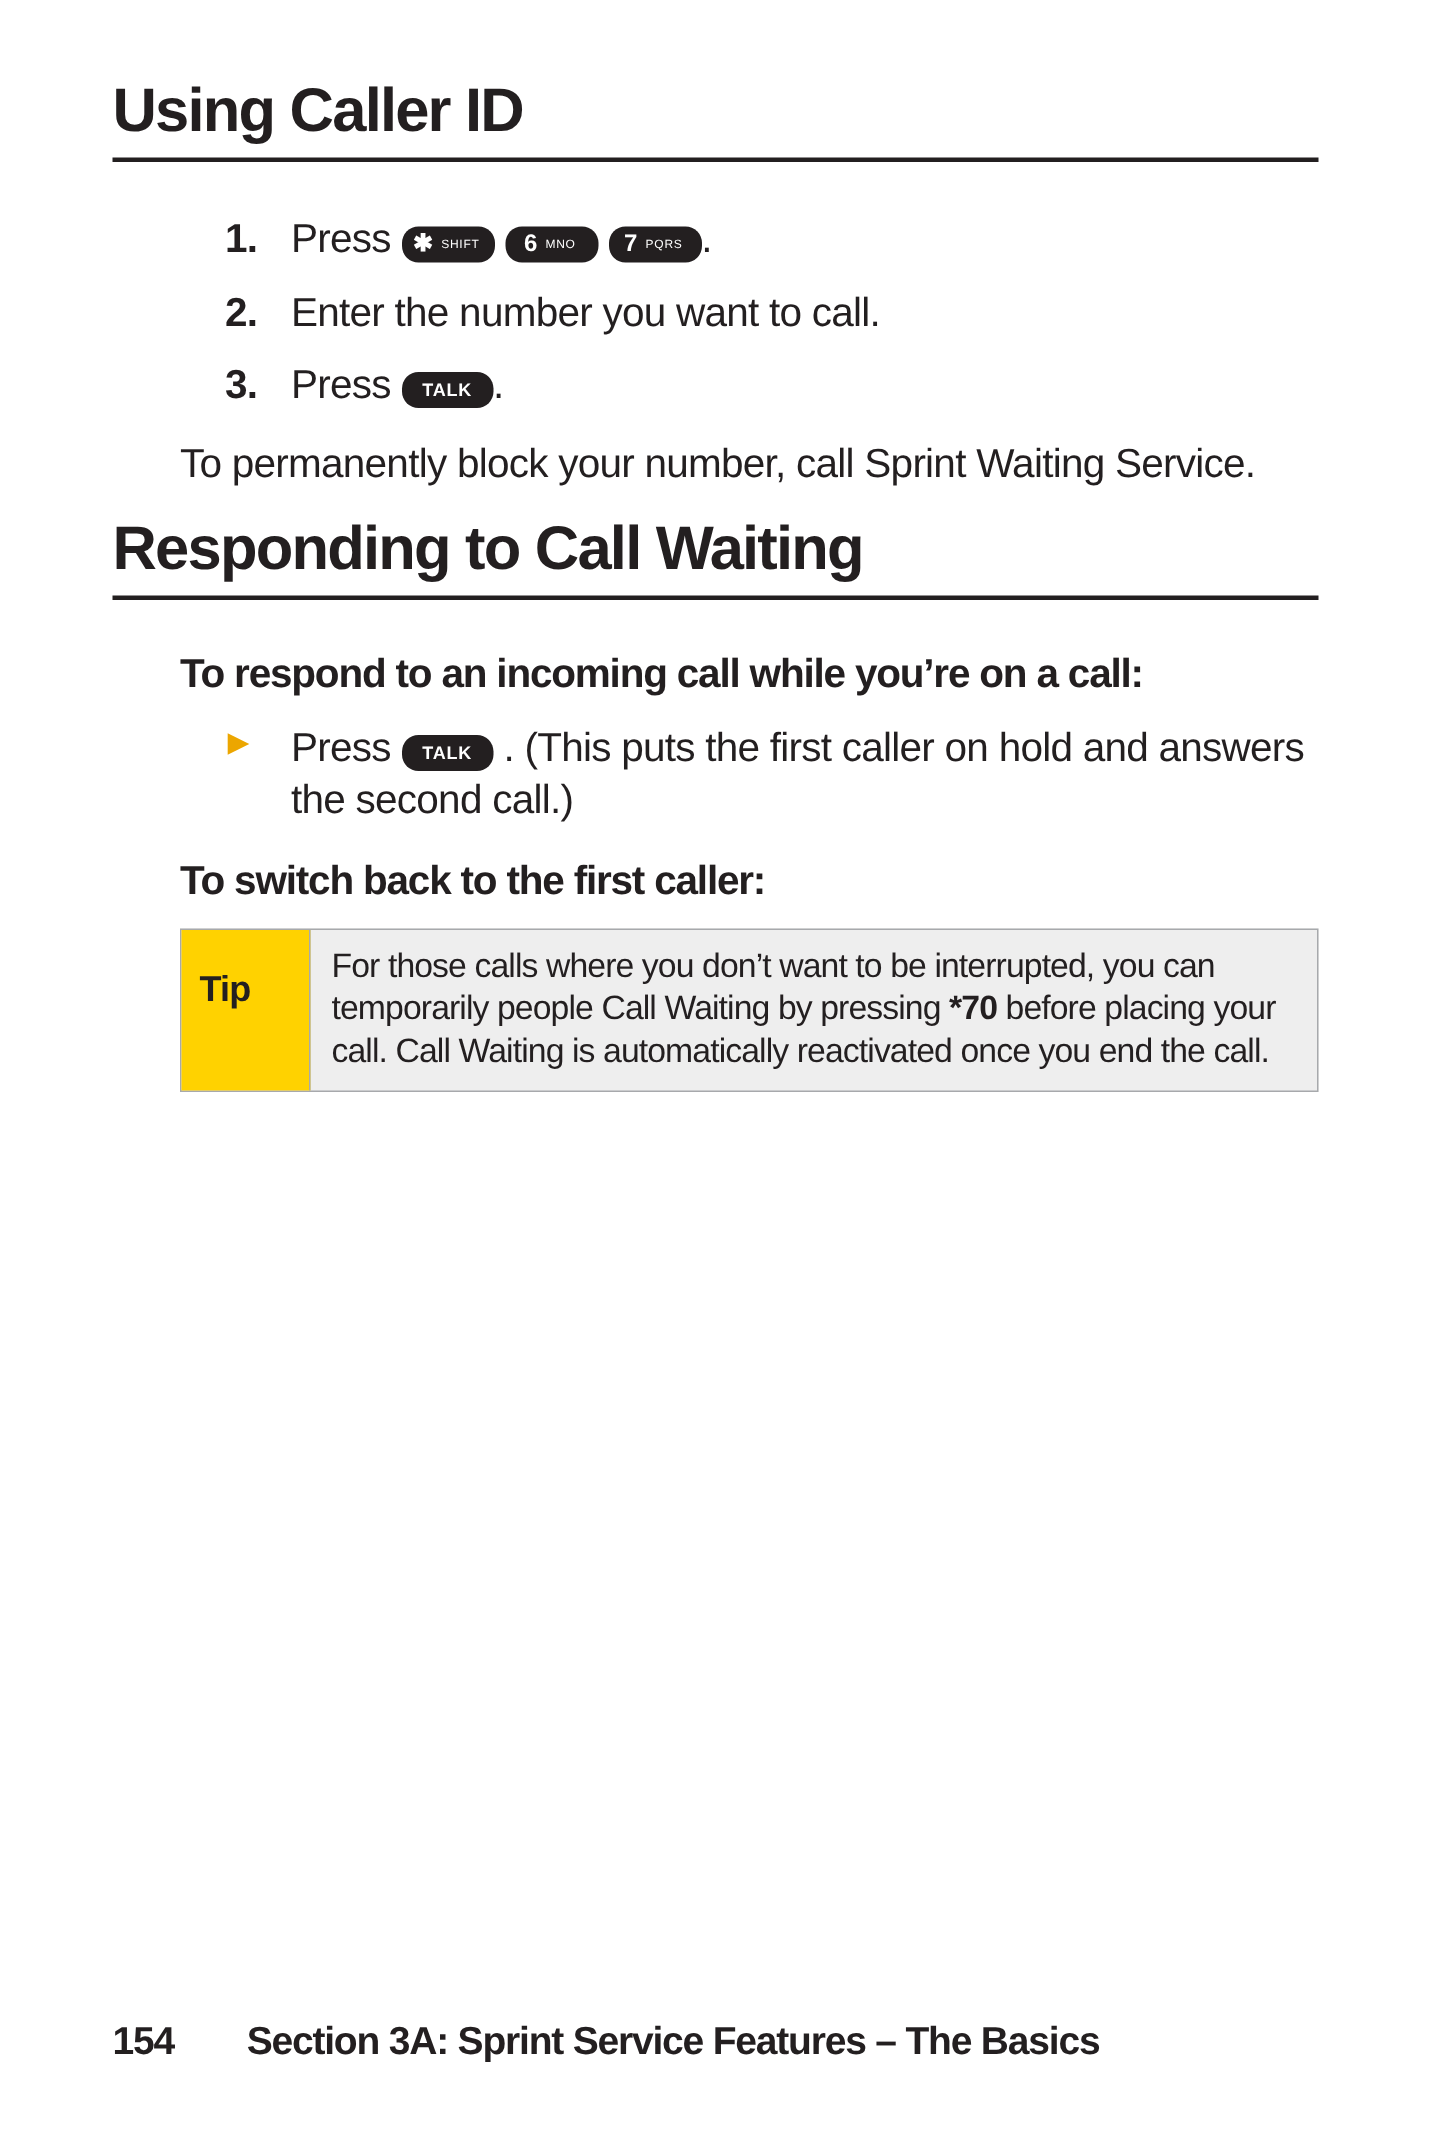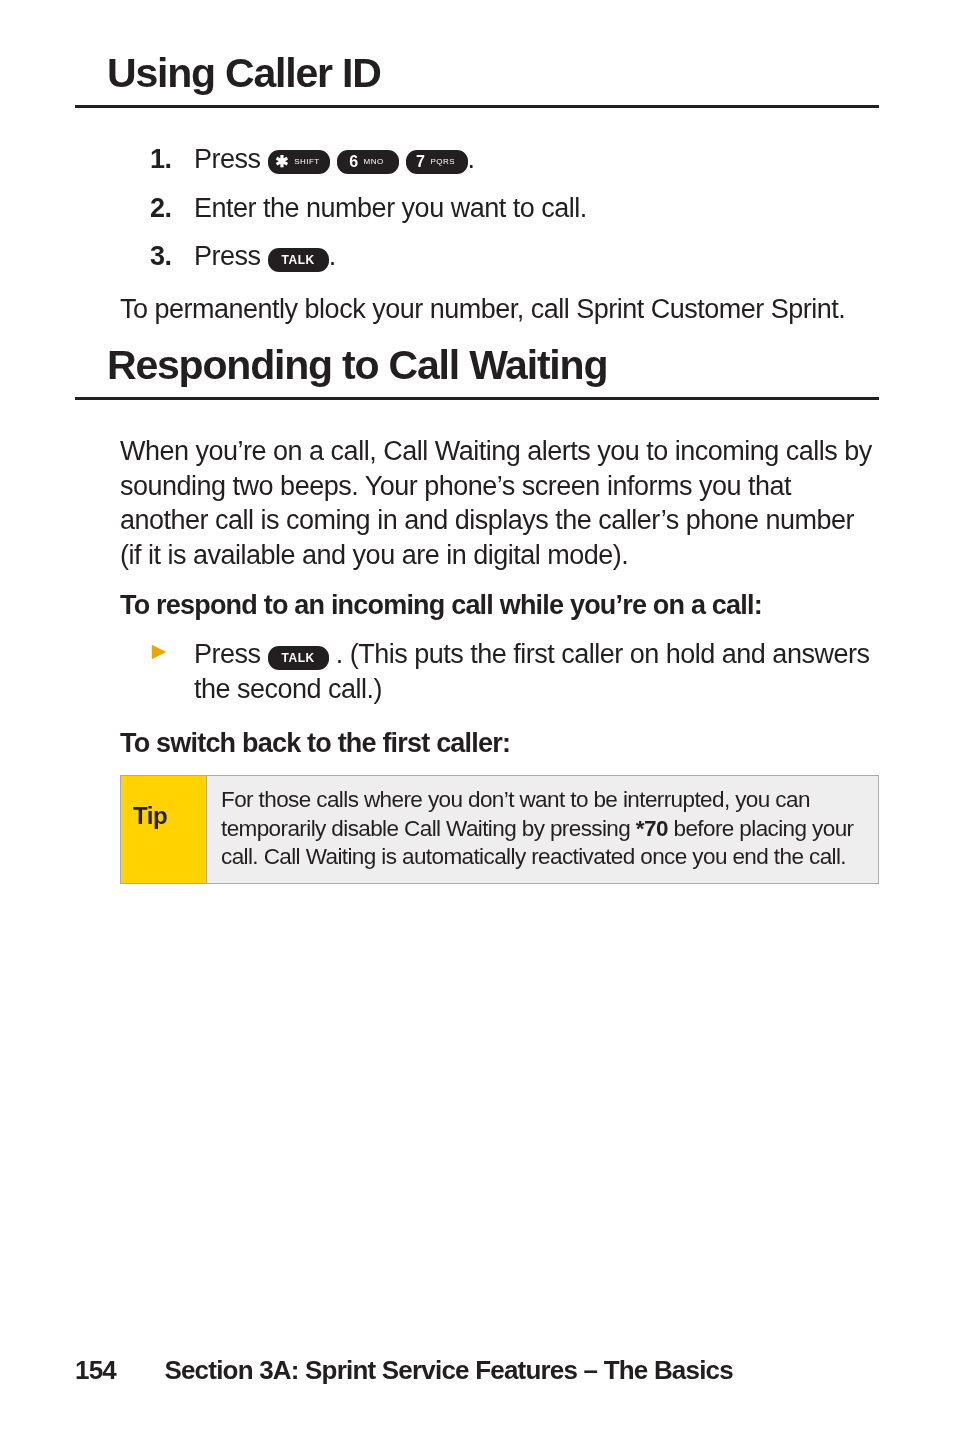--- a/index.html
+++ b/index.html
@@ -10,21 +10,20 @@
     color: #231f20;
     padding: 50px 75px 0 75px;
     position: relative;
     letter-spacing: -0.3px;
   }
   .h1 {
     font-size: 41px;
     font-weight: 700;
     letter-spacing: -1.2px;
     margin-bottom: 8px;
-    margin-left: 32px;
   }
   .rule {
     border: none;
     border-top: 3px solid #231f20;
     margin-bottom: 34px;
   }
   .body-block { padding-left: 45px; }
   .para {
     font-size: 27px;
     line-height: 1.28;
@@ -108,21 +107,21 @@
   .tip-body {
     padding: 10px 14px 12px 14px;
     font-size: 22.5px;
     line-height: 1.25;
     letter-spacing: -0.6px;
   }
 
   .footer {
     position: absolute;
     left: 75px;
-    bottom: 45px;
+    bottom: 55px;
     font-size: 26px;
     font-weight: 700;
     letter-spacing: -0.8px;
   }
   .footer .pagenum { margin-right: 42px; }
   .sec-gap-sm { margin-bottom: 16px; }
 </style>
 </head>
 <body>
 
@@ -156,28 +155,27 @@
     </li>
     <li>
       <span class="num">3.</span>
       <span class="body">
         <span>Press </span>
         <span class="key talk">TALK</span><span>.</span>
       </span>
     </li>
   </ol>
 
-  <p class="para sec-gap-sm">To permanently block your number, call Sprint Customer Sprint.</p>
+  <p class="para sec-gap-sm">To permanently block your number, call Sprint Waiting Service.</p>
 </div>
 
 <h1 class="h1">Responding to Call Waiting</h1>
 <hr class="rule">
 
 <div class="body-block">
-  <p class="para">When you’re on a call, Call Waiting alerts you to incoming calls by sounding two beeps. Your phone’s screen informs you that another call is coming in and displays the caller’s phone number (if it is available and you are in digital mode).</p>
 
   <p class="subhead">To respond to an incoming call while you’re on a call:</p>
   <ul class="bullet-list">
     <li>
       <span class="arrow">
         <svg viewBox="0 0 100 100">
             <polygon points="10,10 90,50 10,90" fill="#eca600"></polygon>
           </svg>
       </span>
       <span class="body">
@@ -185,21 +183,21 @@
         <span class="key talk">TALK</span><span> . (This puts the first caller on hold and answers the second call.)</span>
       </span>
     </li>
   </ul>
 
   <p class="subhead">To switch back to the first caller:</p>
 
   <div class="tip-box">
     <div class="tip-label">Tip</div>
     <div class="tip-body">
-      <span>For those calls where you don’t want to be interrupted, you can temporarily disable Call Waiting by pressing </span><b>*70</b><span> before placing your call. Call Waiting is automatically reactivated once you end the call.</span>
+      <span>For those calls where you don’t want to be interrupted, you can temporarily people Call Waiting by pressing </span><b>*70</b><span> before placing your call. Call Waiting is automatically reactivated once you end the call.</span>
     </div>
   </div>
 </div>
 
 <div class="footer">
   <span class="pagenum">154</span>
   <span>Section 3A: Sprint Service Features – The Basics</span>
 </div>
 
 </body></html>

